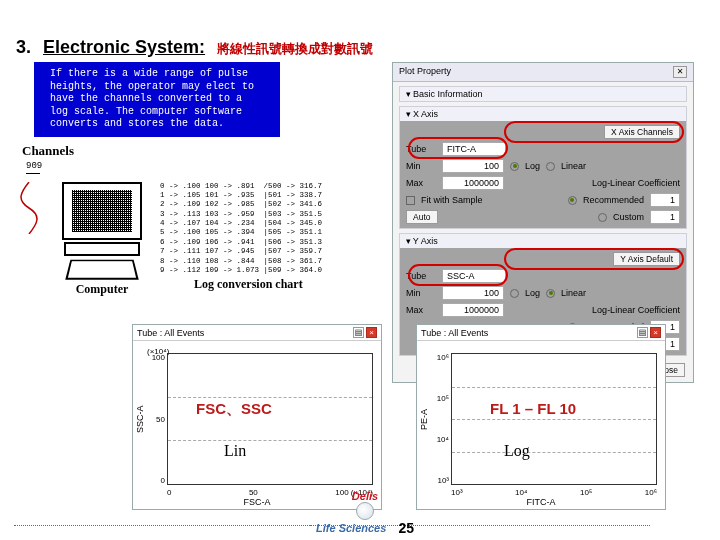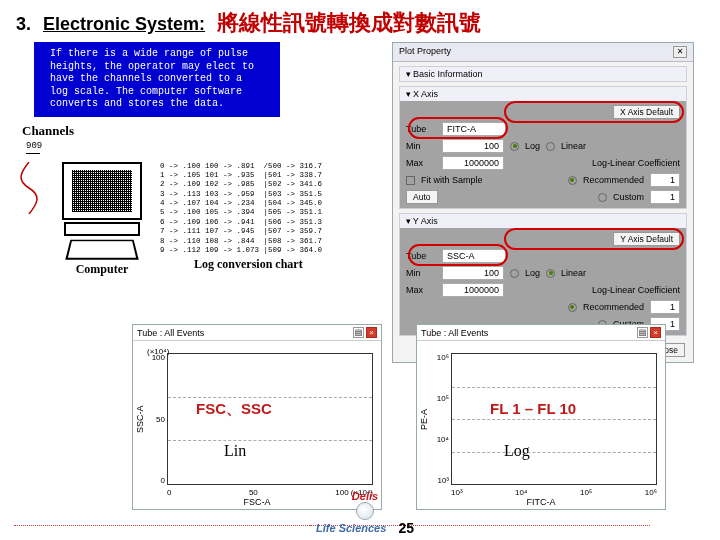--- a/index.html
+++ b/index.html
@@ -8,21 +8,21 @@
     height: 540px;
     background: #fff;
     font-family: Arial, "Microsoft JhengHei", sans-serif;
     position: relative;
     overflow: hidden;
   }
   .slide { width: 100%; height: 100%; position: relative; padding: 8px 16px; }
   .title-row { display: flex; align-items: baseline; gap: 12px; margin-bottom: 4px; }
   .title-num { font-size: 18px; font-weight: bold; }
   .title-text { font-size: 18px; font-weight: bold; text-decoration: underline; }
-  .title-chinese { font-size: 22px; font-weight: bold; color: #c00000; }
+  .title-chinese { font-size: 13px; font-weight: bold; color: #c00000; margin-top: 32px; }
   .content { display: flex; gap: 4px; position: relative; }
   .left-col { width: 372px; position: relative; }
   .right-col { width: 310px; position: relative; }
 
   .bluebox { background: #0000d0; color: #fff; padding: 6px 16px; font-family: "Courier New", monospace; font-size: 10px; line-height: 1.25; width: 246px; margin-left: 18px; }
   .channels-label { font-family: "Times New Roman", serif; font-weight: bold; font-size: 13px; margin: 6px 0 2px 6px; }
   .comp-row { display: flex; align-items: flex-start; gap: 6px; }
   .nine-label { font-family: "Courier New", monospace; font-size: 9px; margin-left: 10px; margin-bottom: 2px; }
   .nine-line { width: 14px; height: 1px; background: #000; margin-left: 10px; margin-bottom: 8px; }
   .pulse { width: 26px; height: 52px; position: relative; margin-right: 2px; }
@@ -148,21 +148,21 @@
         <div class="dlg-sec">
             <div class="sec-head">▾ Basic Information</div>
           </div>
 
         <div class="dlg-sec">
           <div class="sec-head">▾ X Axis</div>
           <div class="sec-body axis-body">
             <div class="ovl ovl1"></div>
             <div class="ovl ovl2"></div>
             <div class="row" style="justify-content:flex-end;">
-                <span class="btn">X Axis Default</span>
+                <span class="btn">X Axis Channels</span>
               </div>
             <div class="row">
                 <span class="lab">Tube</span>
                 <span class="tubein">FITC-A</span>
               </div>
             <div class="row">
               <span class="lab">Min</span>
               <span class="numin">100</span>
               <span class="radio sel"></span>
                 <span>Log</span>

